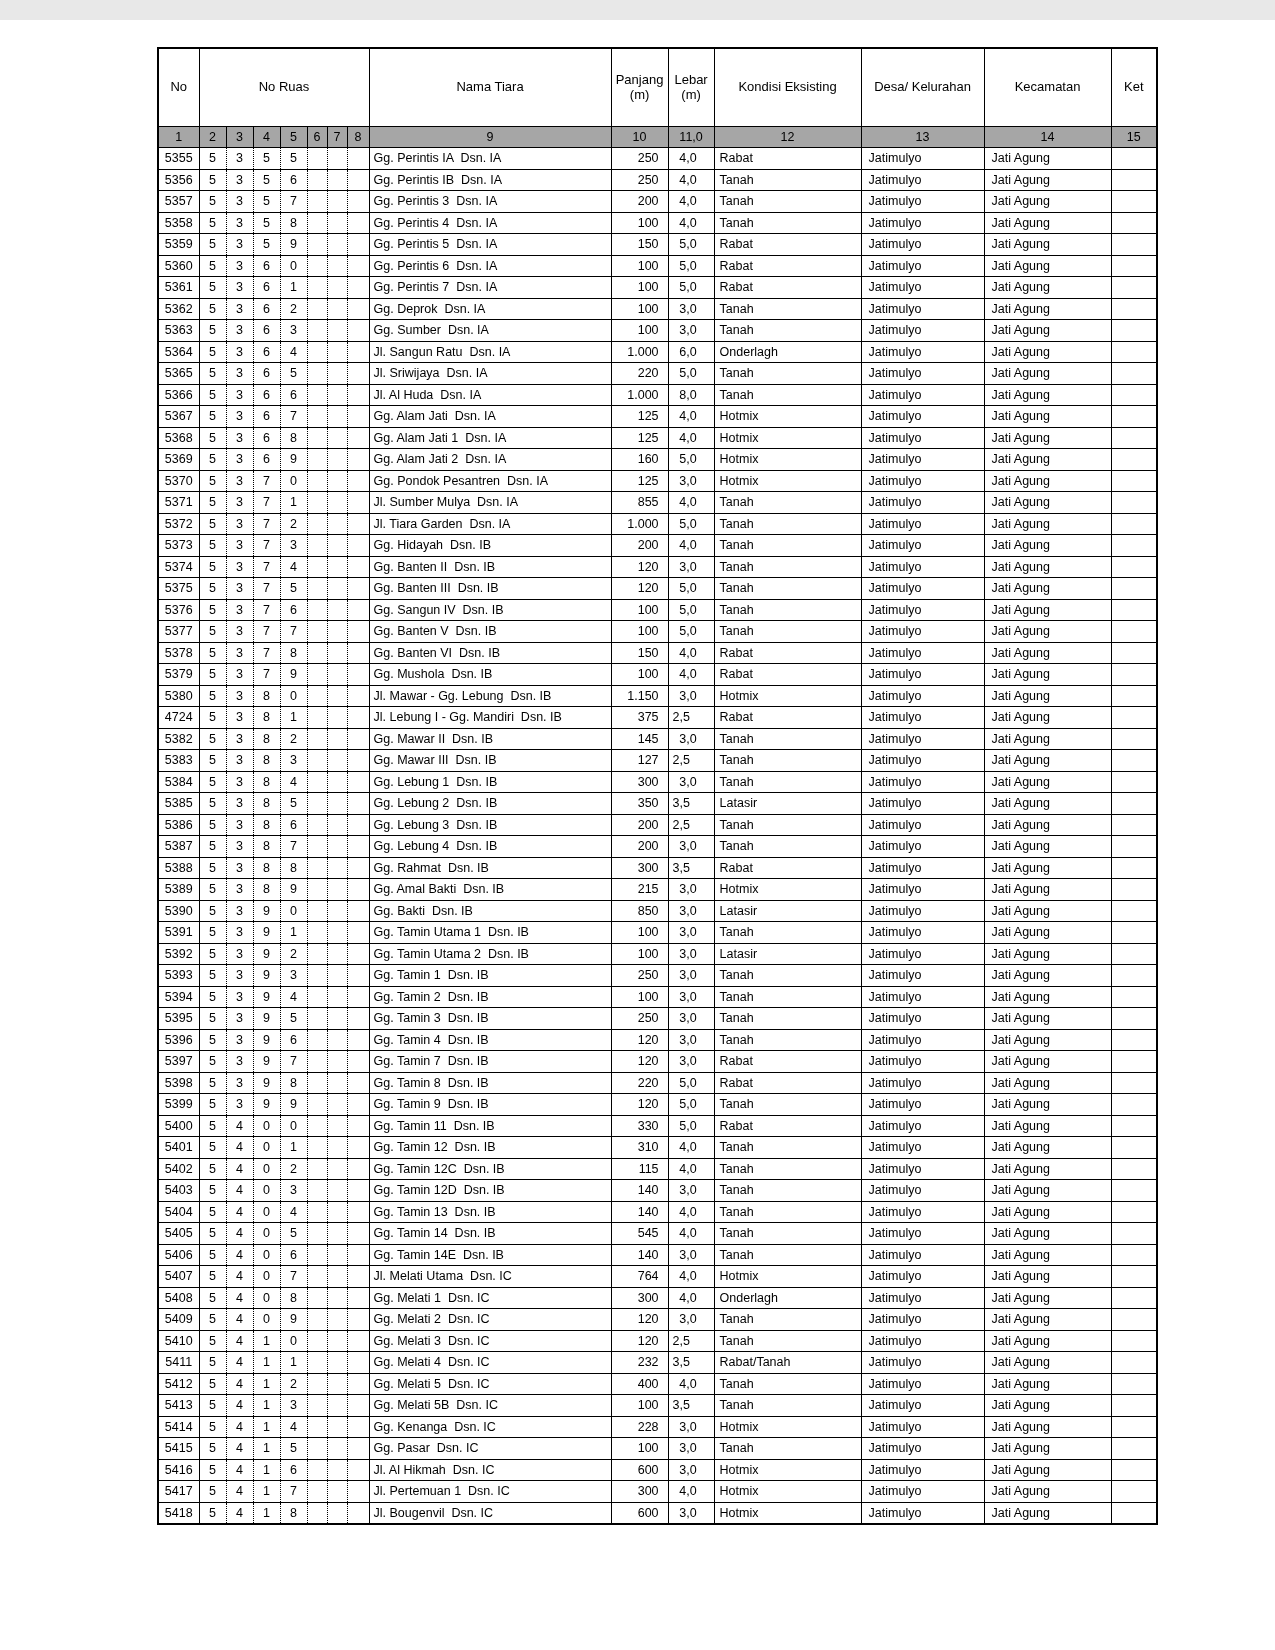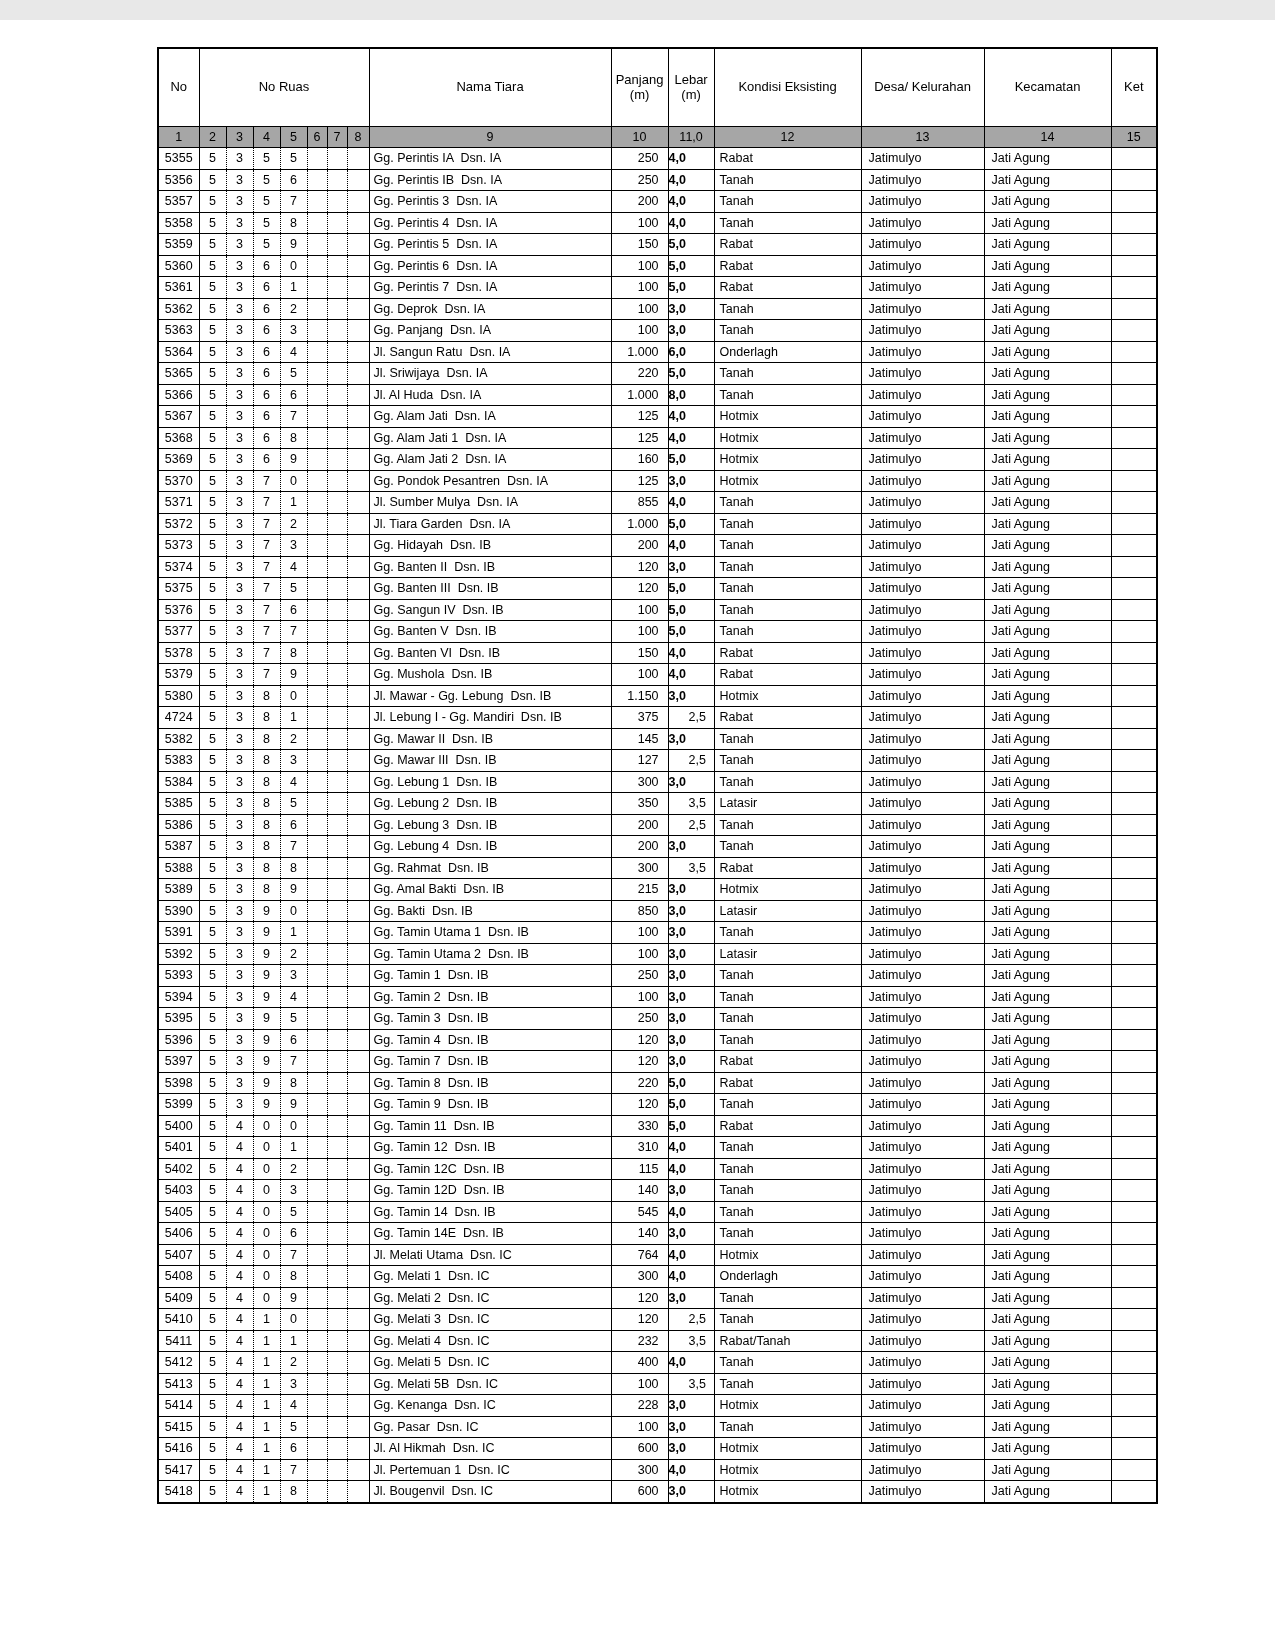--- a/index.html
+++ b/index.html
@@ -11,22 +11,22 @@
   .reg th,.reg td{border:1px solid #000;padding:0;margin:0;
         font-weight:normal;font-size:12.5px;line-height:1.15;
         overflow:hidden;white-space:nowrap;vertical-align:middle;}
   .reg th.head{height:77px;text-align:center;font-size:13px;background:#fff;}
   .reg tr.nums td{height:20px;background:#a6a6a6;text-align:center;font-size:12.5px;}
   .reg tr.data td{height:20.5px;}
   td.c-no{text-align:center;}
   td.sub{border-left:1px dotted #000;border-right:1px dotted #000;text-align:center;}
   td.c-nama{text-align:left;padding-left:4px;white-space:pre;}
   td.c-panjang{text-align:right;padding-right:9px;}
-  td.c-lebar.r{text-align:left;padding-right:6px;font-weight:bold;}
-  td.c-lebar.l{text-align:left;padding-left:20px;}
+  td.c-lebar.r{text-align:center;padding-right:6px;}
+  td.c-lebar.l{text-align:left;padding-left:4px;}
   td.c-kondisi{text-align:left;padding-left:5px;}
   td.c-desa{text-align:left;padding-left:7px;}
   td.c-kec{text-align:left;padding-left:7px;}
   td.c-ket{text-align:left;}
 </style>
 </head>
 <body>
 
 <div class="page">
   <table class="reg">
@@ -222,21 +222,21 @@
         </tr>
         <tr class="data">
           <td class="c-no">5363</td>
           <td class="sub">5</td>
           <td class="sub">3</td>
           <td class="sub">6</td>
           <td class="sub">3</td>
           <td class="sub"></td>
           <td class="sub"></td>
           <td class="sub"></td>
-          <td class="c-nama">Gg. Panjang  Dsn. IA</td>
+          <td class="c-nama">Gg. Sumber  Dsn. IA</td>
           <td class="c-panjang">100</td>
           <td class="c-lebar r">3,0</td>
           <td class="c-kondisi">Tanah</td>
           <td class="c-desa">Jatimulyo</td>
           <td class="c-kec">Jati Agung</td>
           <td class="c-ket"></td>
         </tr>
         <tr class="data">
           <td class="c-no">5364</td>
           <td class="sub">5</td>
@@ -905,20 +905,37 @@
           <td class="sub">5</td>
           <td class="sub">4</td>
           <td class="sub">0</td>
           <td class="sub">3</td>
           <td class="sub"></td>
           <td class="sub"></td>
           <td class="sub"></td>
           <td class="c-nama">Gg. Tamin 12D  Dsn. IB</td>
           <td class="c-panjang">140</td>
           <td class="c-lebar r">3,0</td>
+          <td class="c-kondisi">Tanah</td>
+          <td class="c-desa">Jatimulyo</td>
+          <td class="c-kec">Jati Agung</td>
+          <td class="c-ket"></td>
+        </tr>
+        <tr class="data">
+          <td class="c-no">5404</td>
+          <td class="sub">5</td>
+          <td class="sub">4</td>
+          <td class="sub">0</td>
+          <td class="sub">4</td>
+          <td class="sub"></td>
+          <td class="sub"></td>
+          <td class="sub"></td>
+          <td class="c-nama">Gg. Tamin 13  Dsn. IB</td>
+          <td class="c-panjang">140</td>
+          <td class="c-lebar r">4,0</td>
           <td class="c-kondisi">Tanah</td>
           <td class="c-desa">Jatimulyo</td>
           <td class="c-kec">Jati Agung</td>
           <td class="c-ket"></td>
         </tr>
         <tr class="data">
           <td class="c-no">5405</td>
           <td class="sub">5</td>
           <td class="sub">4</td>
           <td class="sub">0</td>

